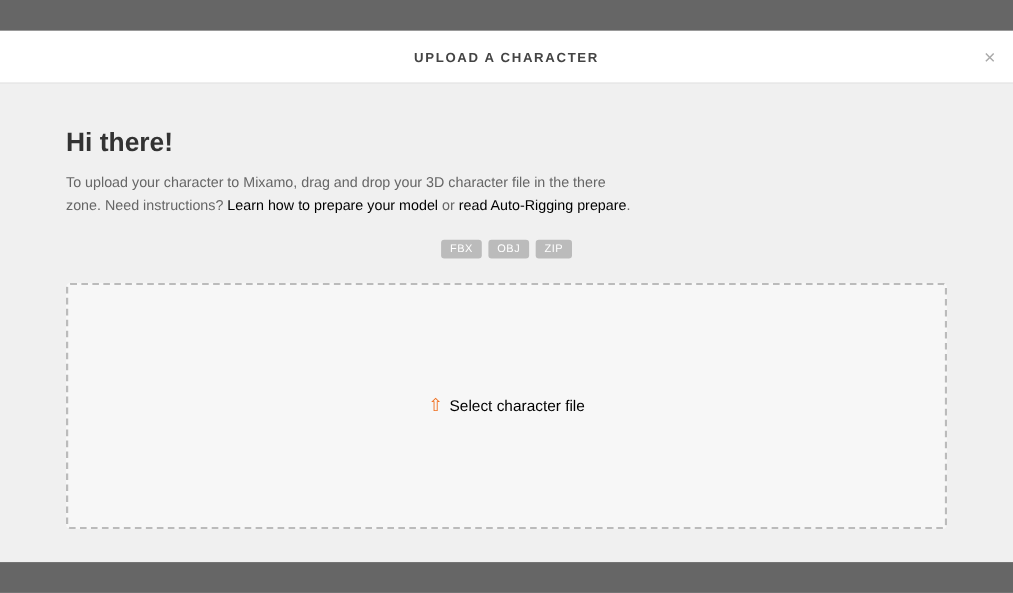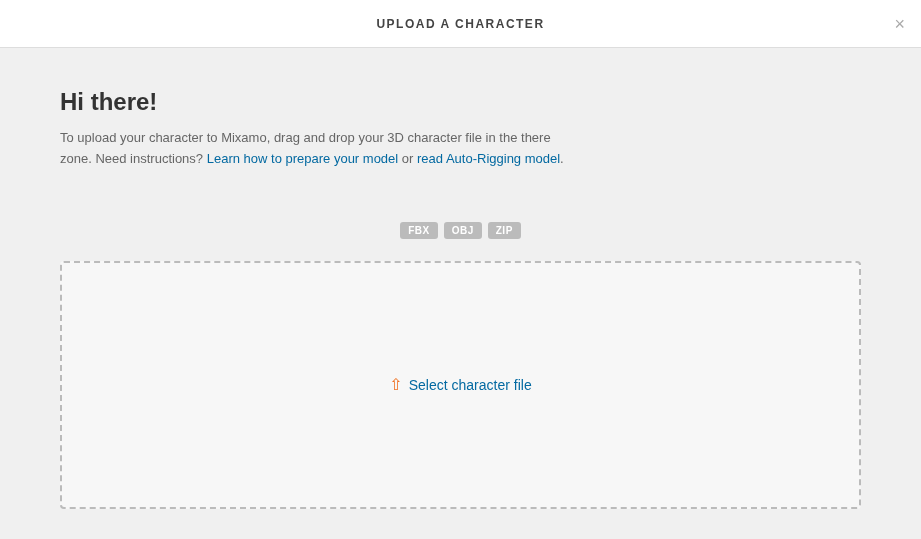--- a/index.html
+++ b/index.html
@@ -13,21 +13,21 @@
       height: 539px;
       background: #666;
       display: flex;
       align-items: center;
       justify-content: center;
       font-family: Arial, Helvetica, sans-serif;
     }
 
     .modal {
       width: 921px;
-      height: 539px;
+      height: 483px;
       background: #f0f0f0;
       display: flex;
       flex-direction: column;
       position: relative;
     }
 
     .modal-header {
       background: #ffffff;
       border-bottom: 1px solid #ddd;
       padding: 14px 20px;
@@ -76,41 +76,40 @@
 
     .description {
       font-size: 13px;
       color: #666;
       line-height: 1.6;
       max-width: 520px;
       margin-bottom: 20px;
     }
 
     .link-orange {
-      color: #0369a1;
+      color: #000000;
       text-decoration: none;
       cursor: pointer;
     }
 
     .format-badges {
       display: flex;
       gap: 6px;
       margin-bottom: 18px;
       justify-content: center;
     }
 
     .badge {
       background: #bbb;
       color: #fff;
       font-size: 10px;
-      font-weight: bold;
+      font-weight: normal;
       padding: 3px 8px;
       border-radius: 3px;
       letter-spacing: 0.5px;
-      margin-top: 32px;
     }
 
     .drop-zone {
       border: 2px dashed #bbb;
       border-radius: 4px;
       flex: 1;
       display: flex;
       align-items: center;
       justify-content: center;
       background: #f7f7f7;
@@ -143,21 +142,21 @@
 <div class="modal">
   <div class="modal-header">
     <span class="modal-title">UPLOAD A CHARACTER</span>
     <button class="close-button">×</button>
   </div>
 
   <div class="modal-body">
     <div class="greeting">Hi there!</div>
 
     <div class="description">
-      <span>To upload your character to Mixamo, drag and drop your 3D character file in the there zone. Need instructions? </span><a class="link-orange">Learn how to prepare your model</a><span> or </span><a class="link-orange">read Auto-Rigging model</a><span>.</span>
+      <span>To upload your character to Mixamo, drag and drop your 3D character file in the there zone. Need instructions? </span><a class="link-orange">Learn how to prepare your model</a><span> or </span><a class="link-orange">read Auto-Rigging prepare</a><span>.</span>
     </div>
 
     <div class="format-badges">
       <span class="badge">FBX</span>
       <span class="badge">OBJ</span>
       <span class="badge">ZIP</span>
     </div>
 
     <div class="drop-zone">
       <div class="drop-zone-content">

